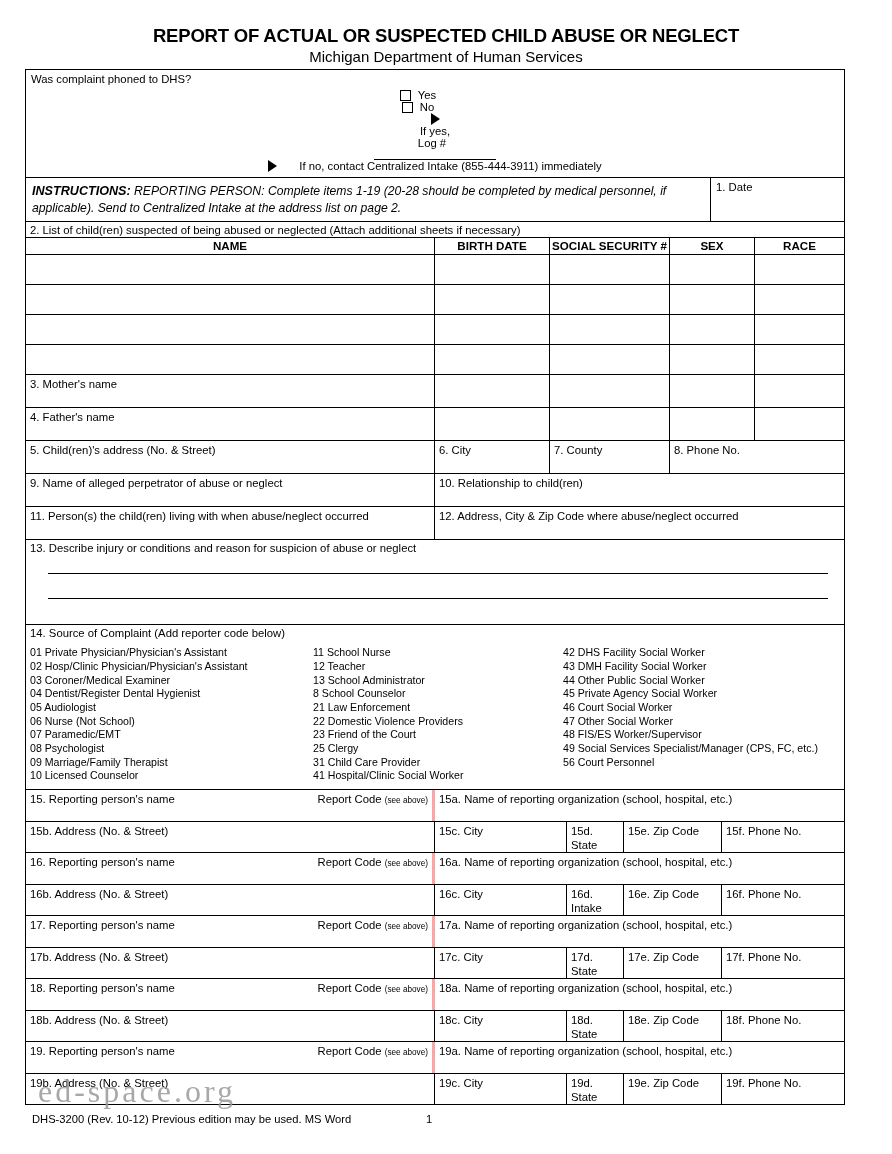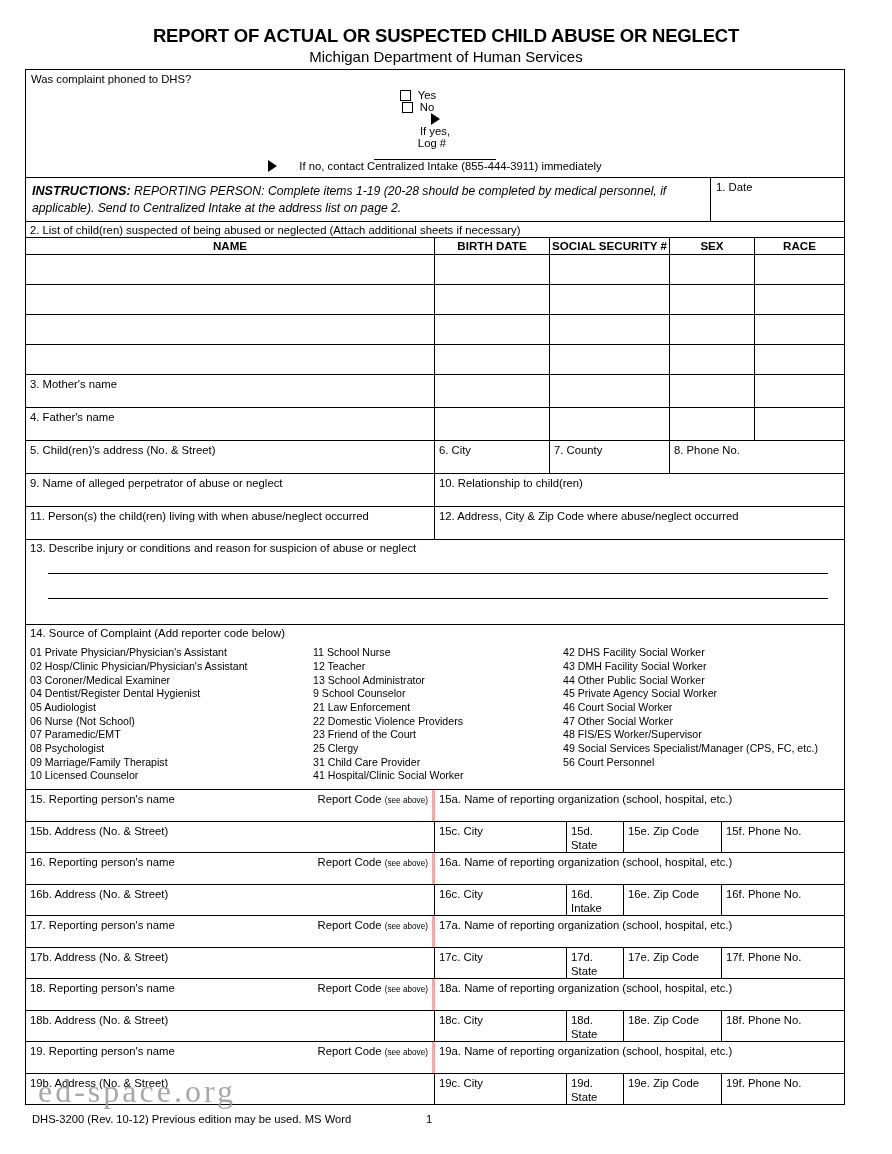--- a/index.html
+++ b/index.html
@@ -308,21 +308,21 @@
           <div class="code-item">06 Nurse (Not School)</div>
           <div class="code-item">07 Paramedic/EMT</div>
           <div class="code-item">08 Psychologist</div>
           <div class="code-item">09 Marriage/Family Therapist</div>
           <div class="code-item">10 Licensed Counselor</div>
         </div>
         <div class="codes-col c2">
           <div class="code-item">11 School Nurse</div>
           <div class="code-item">12 Teacher</div>
           <div class="code-item">13 School Administrator</div>
-          <div class="code-item">9 School Counselor</div>
+          <div class="code-item">8 School Counselor</div>
           <div class="code-item">21 Law Enforcement</div>
           <div class="code-item">22 Domestic Violence Providers</div>
           <div class="code-item">23 Friend of the Court</div>
           <div class="code-item">25 Clergy</div>
           <div class="code-item">31 Child Care Provider</div>
           <div class="code-item">41 Hospital/Clinic Social Worker</div>
         </div>
         <div class="codes-col c3">
           <div class="code-item">42 DHS Facility Social Worker</div>
           <div class="code-item">43 DMH Facility Social Worker</div>

